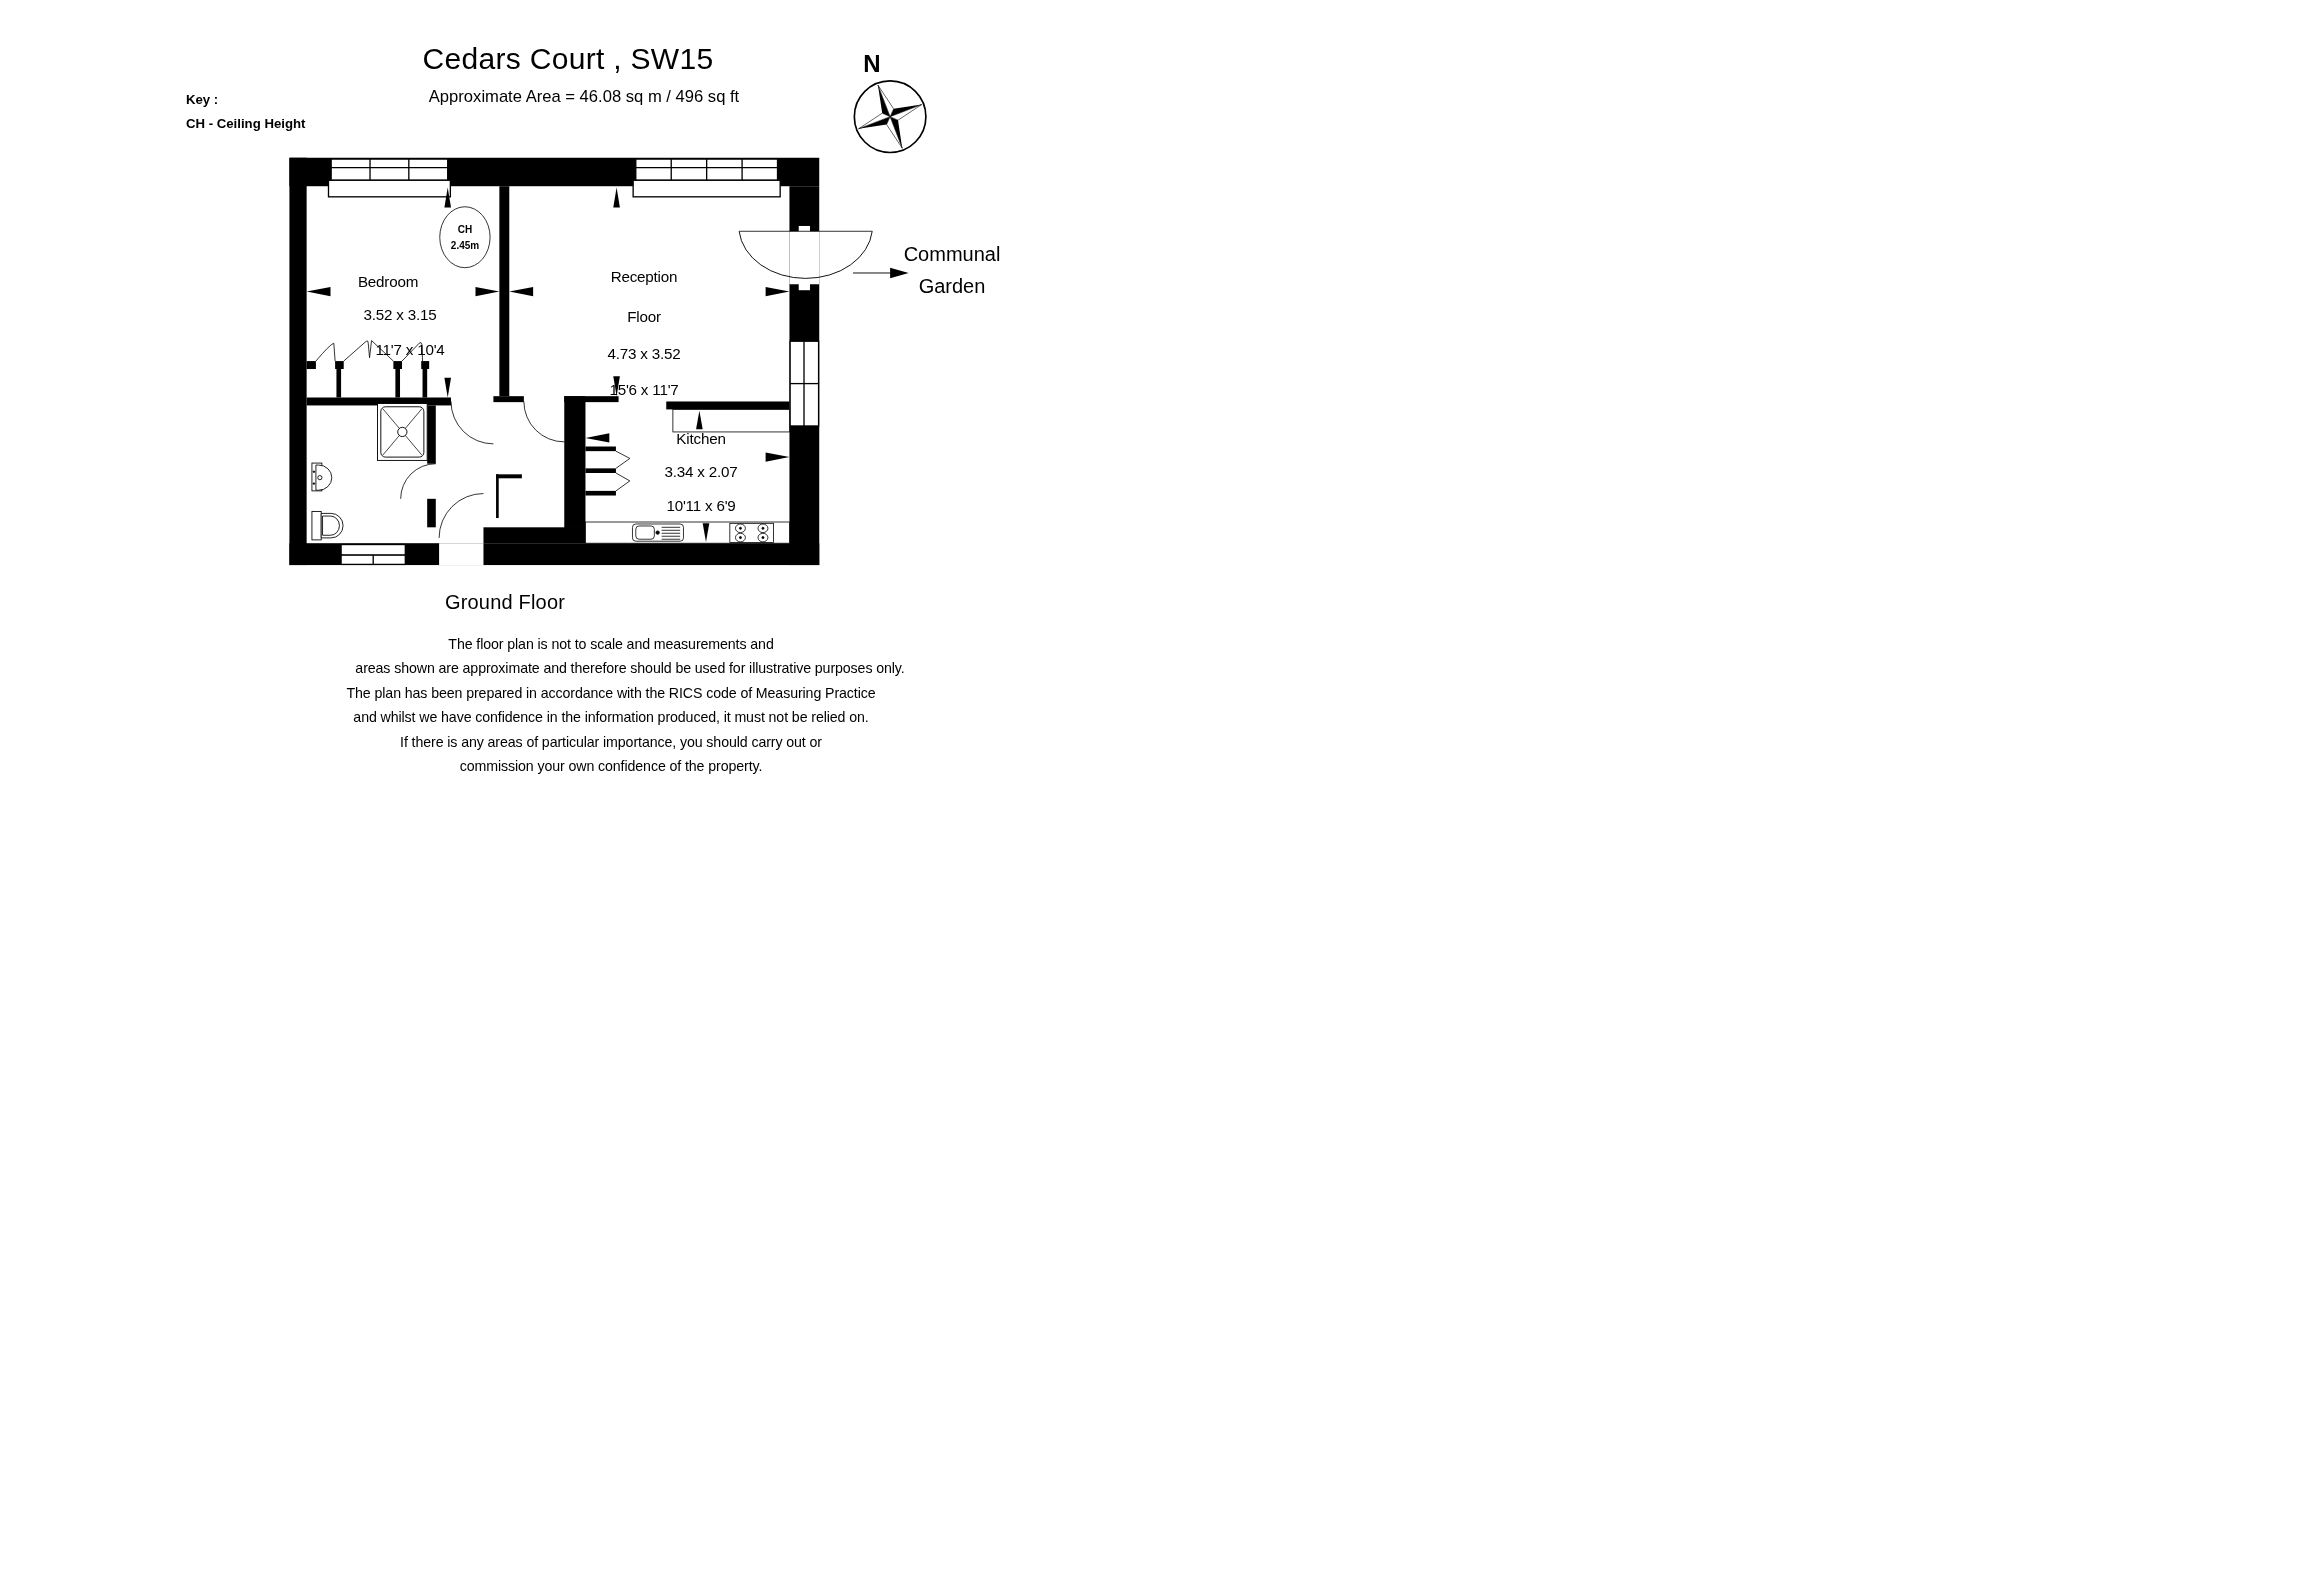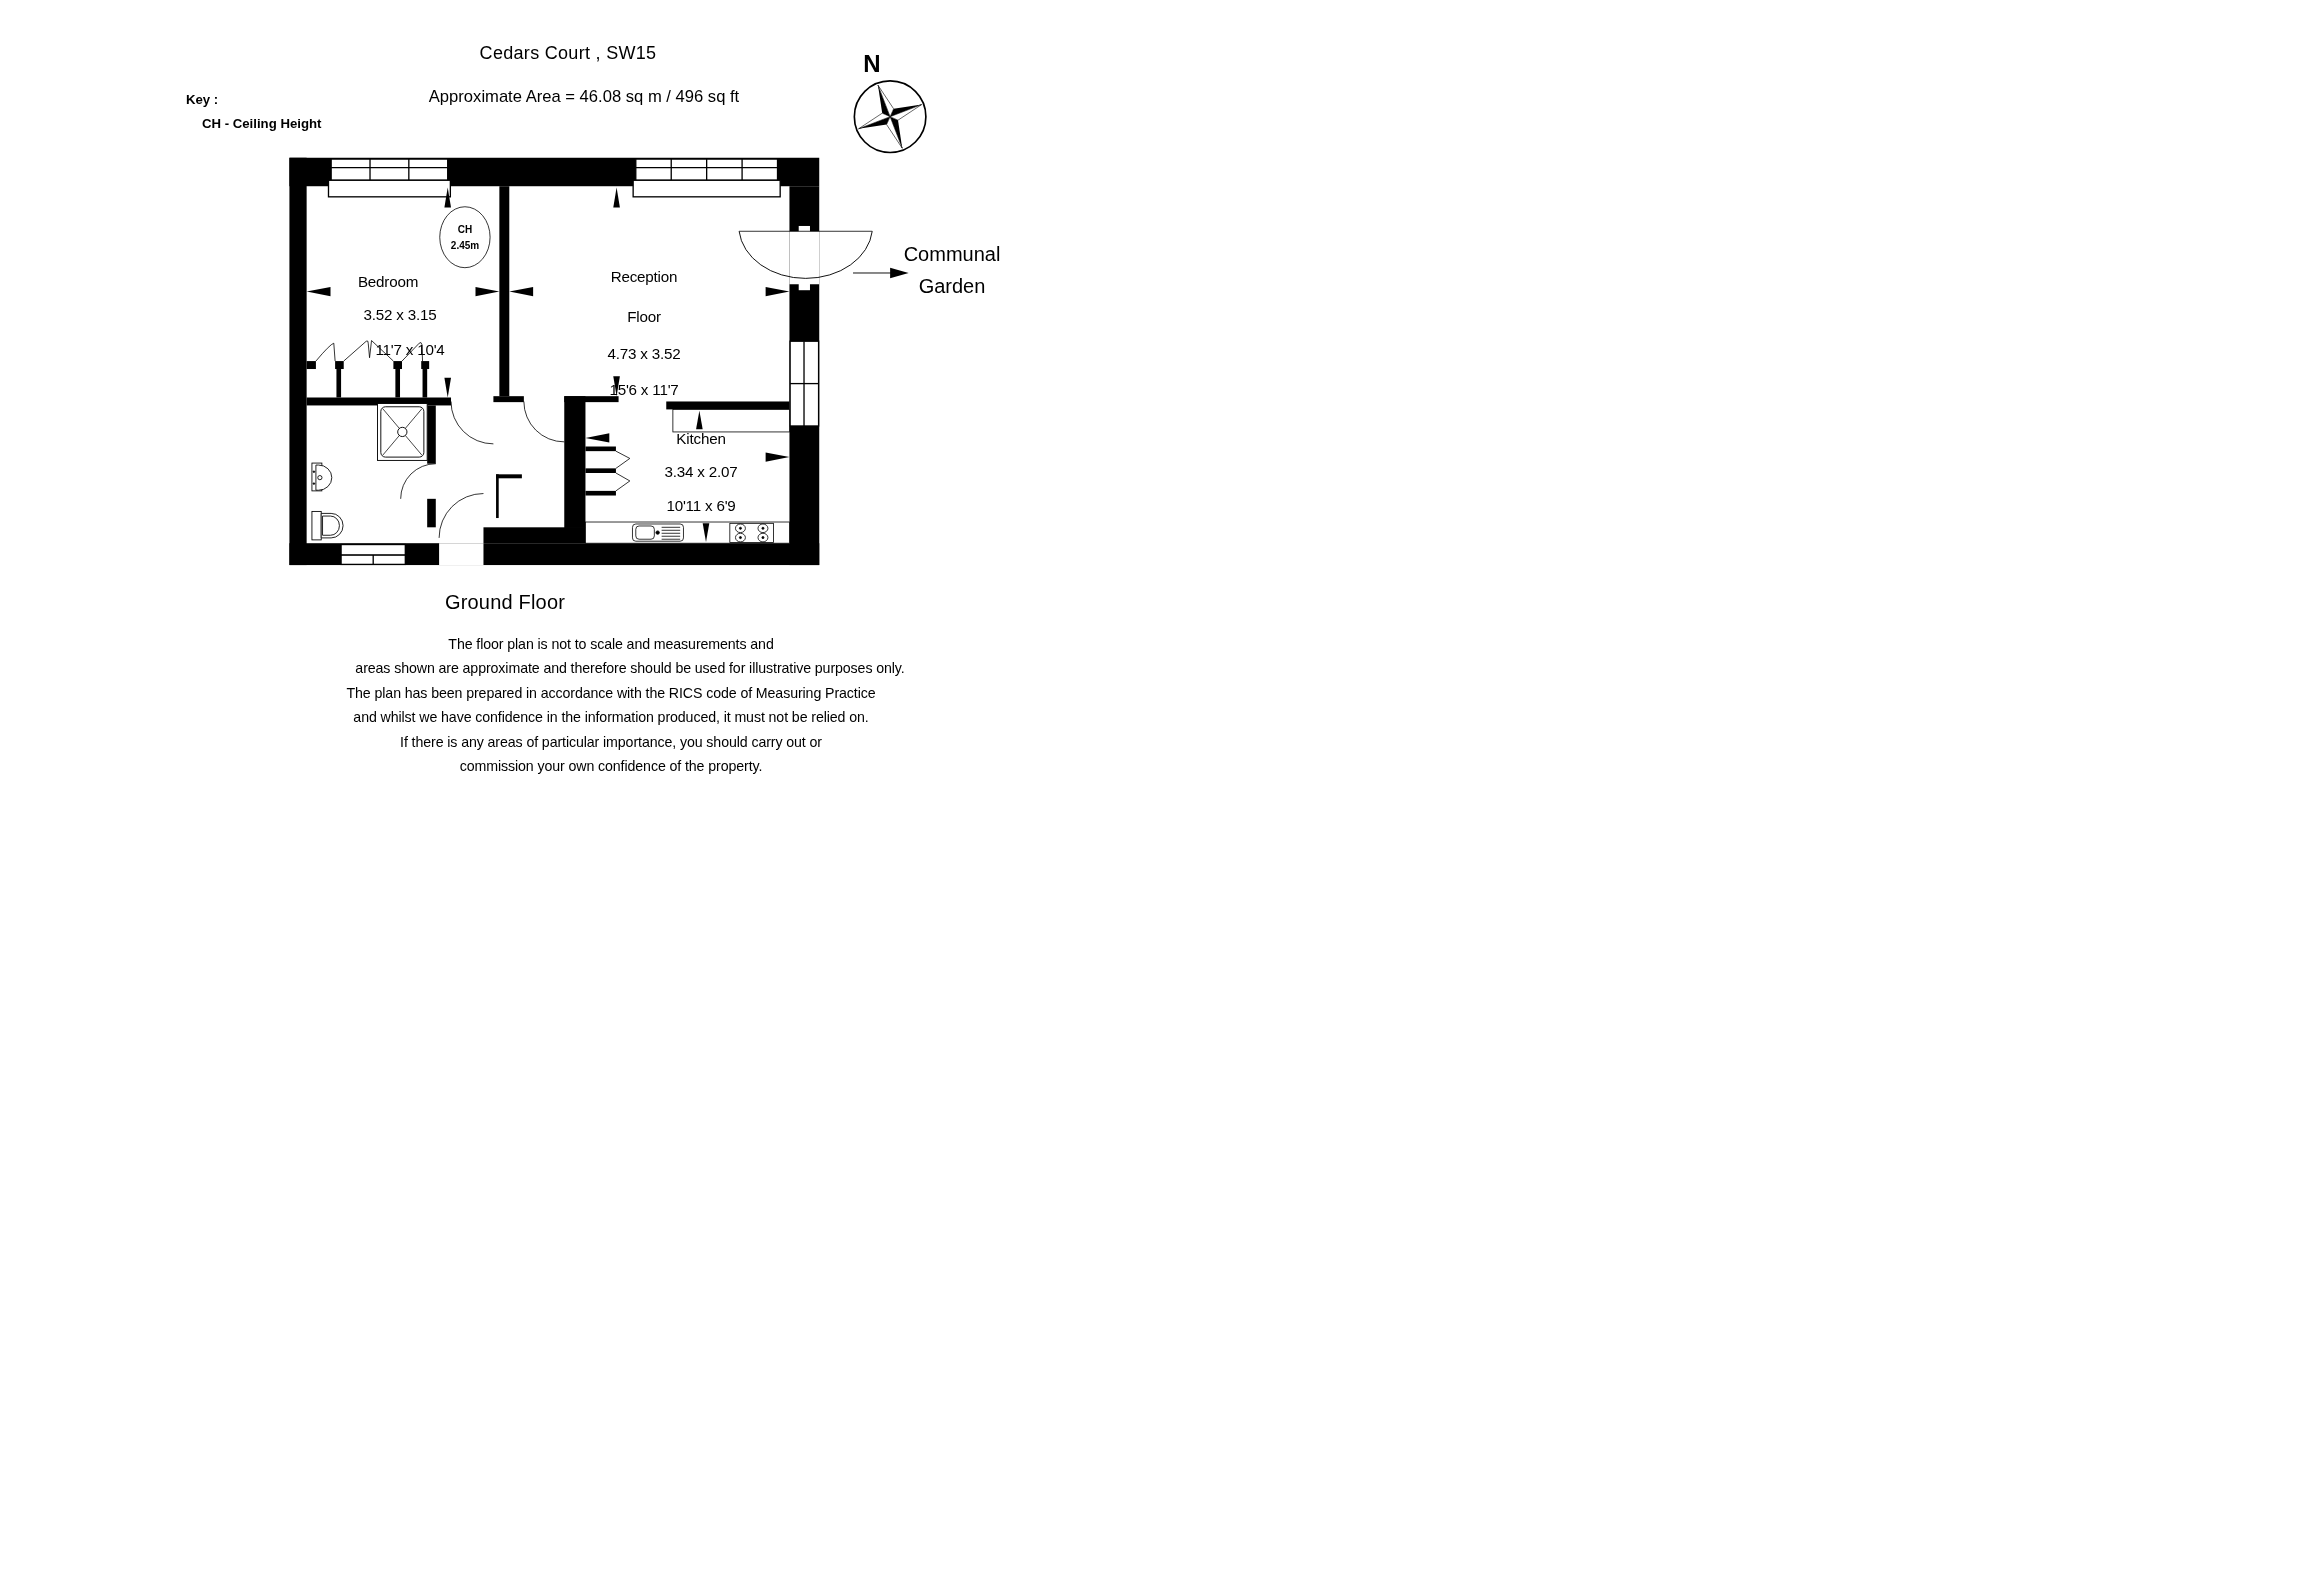--- a/index.html
+++ b/index.html
@@ -2,21 +2,21 @@
 <html style="font-size:10.6px"><head>
 <meta charset="utf-8">
 <style>
   html,body{margin:0;padding:0;background:#ffffff;}
   .canvas{
     position:relative;width:1159px;height:795px;background:#fff;overflow:hidden;
     font-family:"Liberation Sans", sans-serif;color:#000;
   }
   .txt{position:absolute;white-space:nowrap;line-height:1;}
   .ctr{transform:translateX(-50%);}
-  .title{font-size:18px;letter-spacing:0.3px;}
+  .title{font-size:30px;letter-spacing:0.3px;}
   .sub{font-size:16.6px;}
   .key{font-size:13.2px;font-weight:bold;}
   .room{font-size:15.2px;letter-spacing:-0.2px;}
   .chbadge{font-size:10px;font-weight:bold;}
   .north{font-size:24px;font-weight:bold;}
   .garden{font-size:20px;}
   .floorlbl{font-size:20px;letter-spacing:0.2px;}
   .disc{font-size:14.2px;letter-spacing:-0.1px;}
   svg{position:absolute;left:0;top:0;}
 </style>
@@ -204,21 +204,21 @@
         <polygon points="1344,176 1362.3,223.6 1338.7,187.9"></polygon>
         <polygon points="1344,176 1296.4,194.3 1332.1,170.7"></polygon>
       </g>
     </g>
   </svg>
 
   <div class="txt ctr title" style="left:568px;top:44px;">Cedars Court , SW15</div>
   <div class="txt ctr sub" style="left:584px;top:89px;">Approximate Area =  46.08 sq m / 496 sq ft</div>
 
   <div class="txt key" style="left:186px;top:93px;">Key :</div>
-  <div class="txt key" style="left:202px;top:117px;">CH - Ceiling Height</div>
+  <div class="txt key" style="left:186px;top:117px;">CH - Ceiling Height</div>
 
   <div class="txt ctr north" style="left:872px;top:52px;">N</div>
 
   <div class="txt ctr chbadge" style="left:465px;top:225px;">CH</div>
   <div class="txt ctr chbadge" style="left:465px;top:241px;">2.45m</div>
 
   <div class="txt ctr room" style="left:388px;top:274px;">Bedroom</div>
   <div class="txt ctr room" style="left:388px;top:307px;margin-left:12px;">3.52 x 3.15</div>
   <div class="txt ctr room" style="left:388px;top:342px;margin-left:22px;">11'7 x 10'4</div>
 

